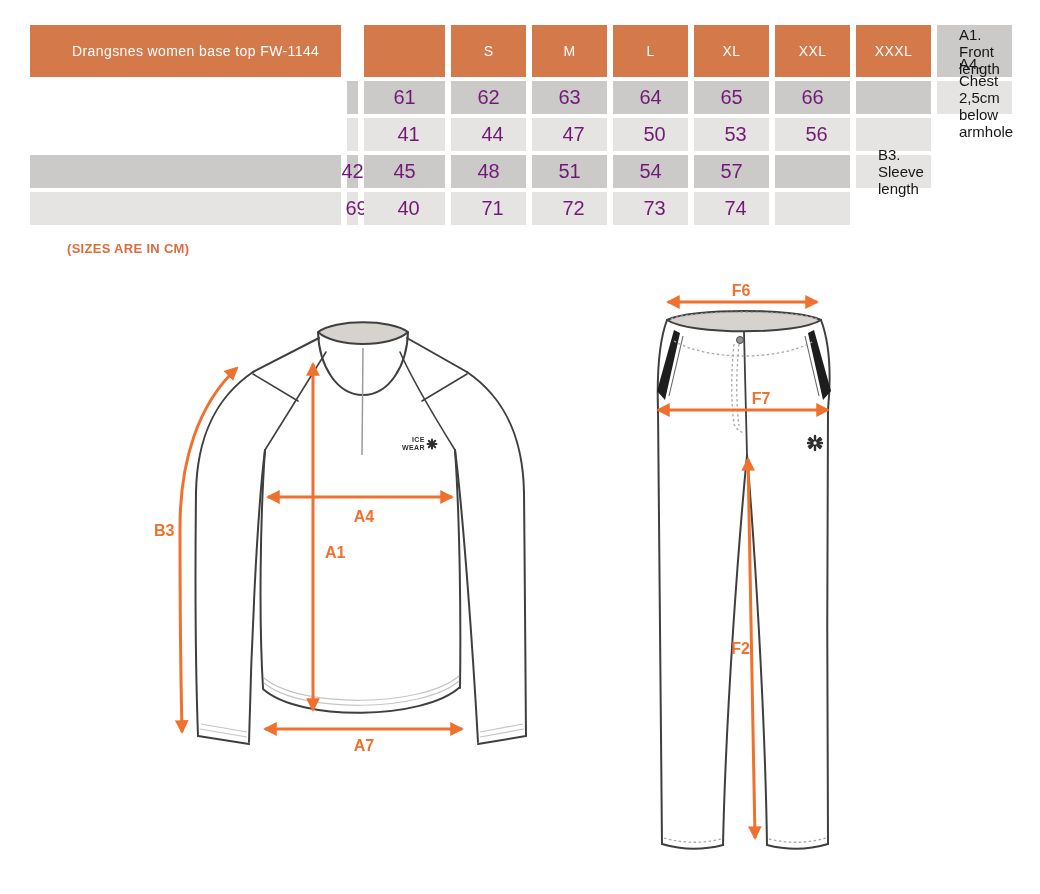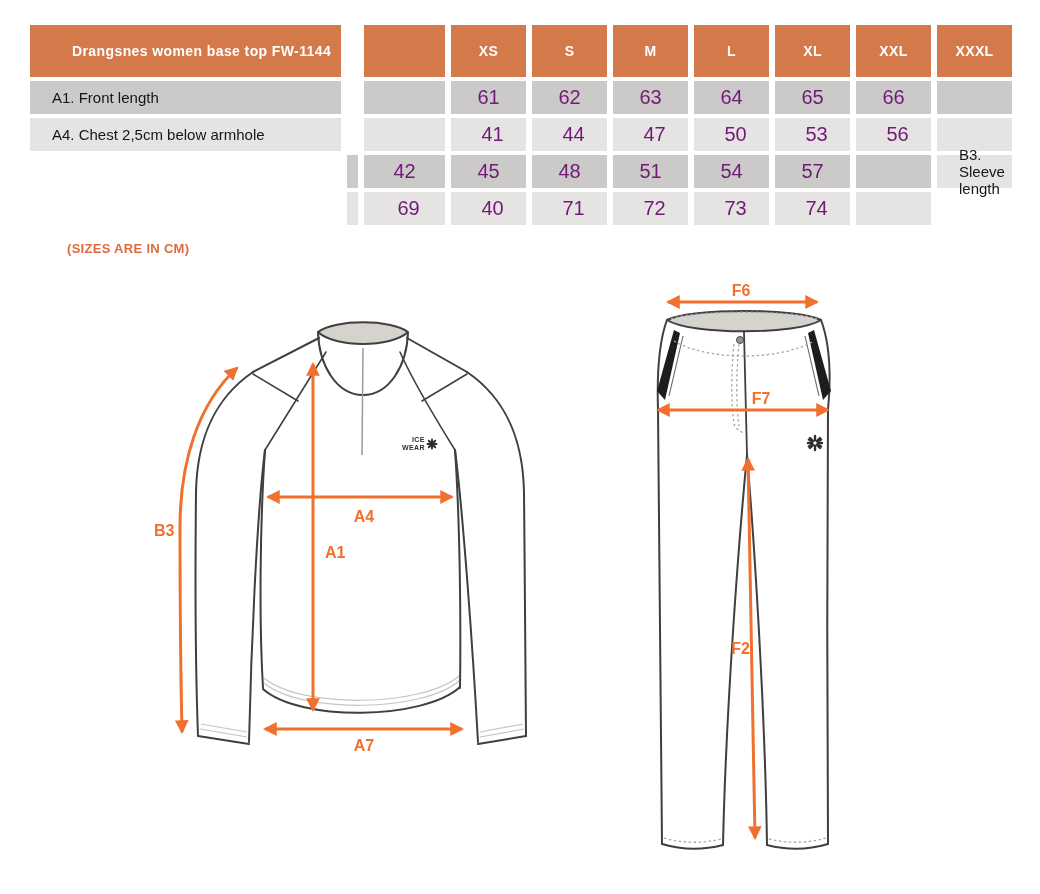--- a/index.html
+++ b/index.html
@@ -9,21 +9,21 @@
   }
   
   .size-table {
     position:absolute; left:30px; top:25px;
     display:grid;
     grid-template-columns:311px 11px 81px repeat(7,75px);
     grid-template-rows:52px repeat(4,33px);
     column-gap:6px; row-gap:4px;
   }
   .cell { display:flex; align-items:center; box-sizing:border-box; }
-  .hdr  { background:#d4794a; color:#ffffff; font-weight:bold; font-size:14px;
+  .hdr  { background:#d4794a; color:#ffffff; font-weight:normal; font-size:14px;
           justify-content:center; letter-spacing:.4px; }
   .hdr.title { justify-content:flex-start; padding-left:42px; font-size:14px; }
   .sp   { background:transparent; }
   .dark { background:#cbcac9; }
   .light{ background:#e6e4e2;padding-left:8px; }
   .lbl  { padding-left:22px; font-size:15px; color:#161616; }
   .val  { justify-content:center; font-size:20px; color:#701a75; }
   
   .note {
     position:absolute; left:67px; top:241px;
@@ -40,21 +40,20 @@
 </head>
 <body>
 
 <div class="page">
 
   <div class="size-table">
 
     <div class="cell hdr title">Drangsnes women base top FW-1144</div>
     <div class="cell sp"></div>
     <div class="cell hdr"></div>
-    <div class="cell hdr">XS</div>
     <div class="cell hdr">S</div>
     <div class="cell hdr">M</div>
     <div class="cell hdr">L</div>
     <div class="cell hdr">XL</div>
     <div class="cell hdr">XXL</div>
     <div class="cell hdr">XXXL</div>
 
     <div class="cell dark lbl">A1. Front length</div>
     <div class="cell sp"></div>
     <div class="cell dark"></div>

